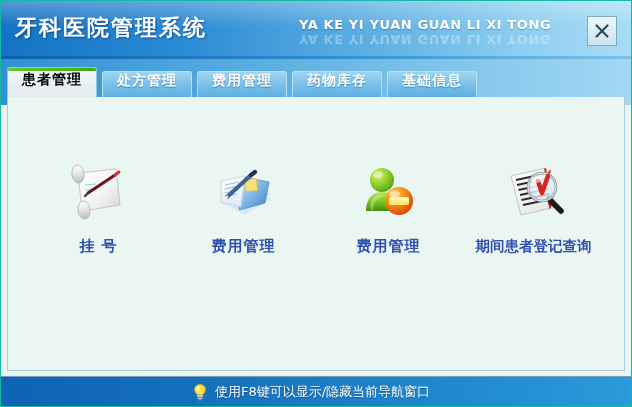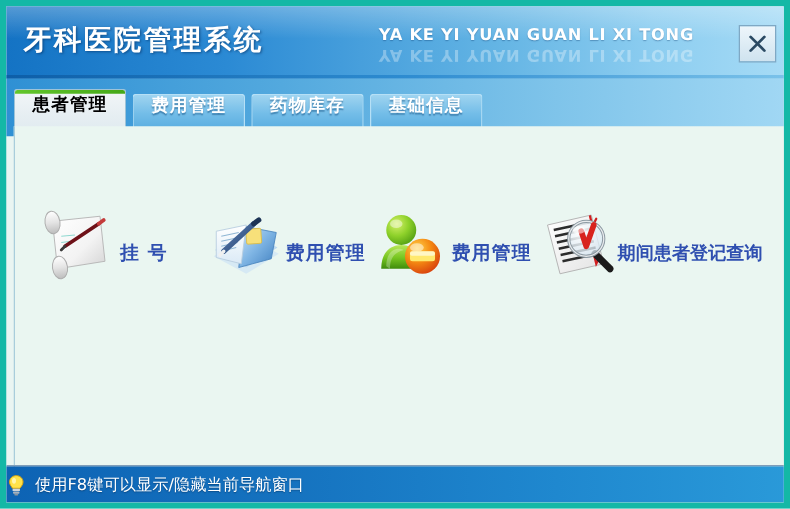--- a/index.html
+++ b/index.html
@@ -4,21 +4,21 @@
 <style>
   html,body{margin:0;padding:0;}
   body{
     width:632px;height:407px;overflow:hidden;
     font-family:"DejaVu Sans","Liberation Sans",sans-serif;
     background:#ffffff;
   }
   .app{
     position:relative;width:632px;height:407px;
     box-sizing:border-box;
-    border:5px solid #14b8a6;
+    border:1px solid #14b8a6;
     background:#eaf5f2;
     overflow:hidden;
   }
 
   
   .titlebar{
     position:absolute;left:0;top:0;width:630px;height:58px;
     background:linear-gradient(to right,#1473c4 0%,#2b8ad4 28%,#63b4e4 62%,#8ccdf0 82%,#a8dcf6 100%);
     overflow:hidden;
   }
@@ -106,39 +106,39 @@
     border-top:none;
     box-sizing:border-box;
   }
   .icon-grid{
     position:absolute;left:0;top:62px;width:100%;
     display:flex;align-items:flex-start;
     padding:0 18px;box-sizing:border-box;
   }
   .icon-cell{
     flex:1;
-    display:flex;flex-direction:row;align-items:center;
+    display:flex;flex-direction:column;align-items:center;
     cursor:pointer;
   }
   .icon-art{width:66px;height:64px;position:relative;}
   .icon-art svg{display:block;}
   .icon-label{
     margin-top:14px;
     font-size:15px;font-weight:bold;letter-spacing:1px;
     color:#2f4fb0;
     white-space:nowrap;
   }
   .icon-label.wide{letter-spacing:0px;font-size:14.5px;}
 
   
   .statusbar{
     position:absolute;left:0;bottom:0;width:630px;height:30px;
     background:linear-gradient(to right,#0d63b4 0%,#1572bf 35%,#1f88cf 70%,#2a9ad9 100%);
     border-top:1px solid #7f9db9;
-    display:flex;align-items:center;justify-content:flex-start;
+    display:flex;align-items:center;justify-content:center;
     box-sizing:border-box;padding-right:10px;
   }
   .status-inner{display:flex;align-items:center;gap:7px;}
   .bulb{width:16px;height:18px;display:block;}
   .status-text{
     font-size:13px;color:#ffffff;white-space:nowrap;
     text-shadow:0 1px 1px rgba(0,40,80,.5);
   }
 </style>
 </head>
@@ -156,20 +156,23 @@
           <path d="M3.5 3.5 L14.5 14.5 M14.5 3.5 L3.5 14.5" stroke="#2b4a63" stroke-width="2.2" stroke-linecap="round" fill="none"></path>
         </svg>
       </span>
     </div>
   </div>
 
   <div class="tabstrip">
     <div class="tabs">
       <div class="tab active">
         <span>患者管理</span>
+      </div>
+      <div class="tab">
+        <span>处方管理</span>
       </div>
       <div class="tab">
         <span>费用管理</span>
       </div>
       <div class="tab">
         <span>药物库存</span>
       </div>
       <div class="tab">
         <span>基础信息</span>
       </div>

